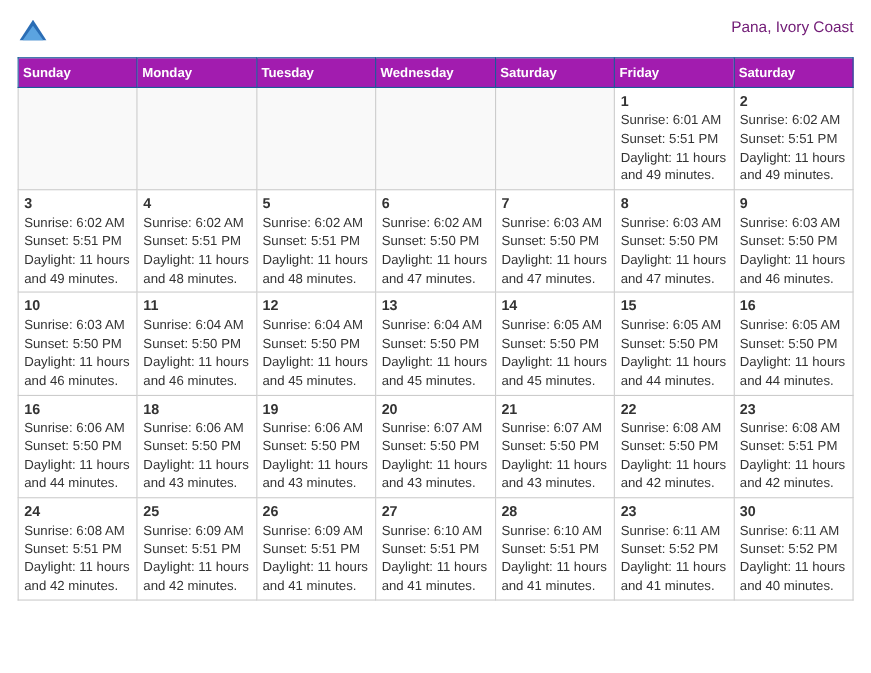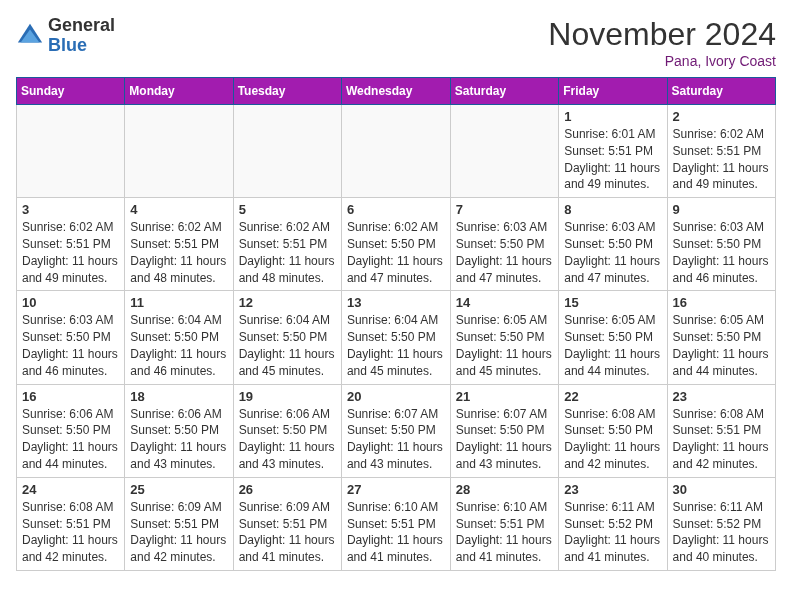--- a/index.html
+++ b/index.html
@@ -97,27 +97,22 @@
   </style>
 </head>
 <body>
 
 <div class="header">
   <div class="logo">
     <svg class="logo-icon" viewBox="0 0 30 30" xmlns="http://www.w3.org/2000/svg">
       <polygon points="15,2 28,22 2,22" fill="#2a6db5"></polygon>
       <polygon points="15,8 25,22 5,22" fill="#5ba3e0"></polygon>
     </svg>
-    <div class="logo-text">
-      <span class="logo-general">General</span>
-      <span class="logo-blue">Blue</span>
-    </div>
   </div>
   <div class="title-section">
-    <div class="month-title">November 2024</div>
     <div class="location">Pana, Ivory Coast</div>
   </div>
 </div>
 
 <table class="calendar">
   <thead>
     <tr>
     <th>Sunday</th>
         <th>Monday</th>
         <th>Tuesday</th>

